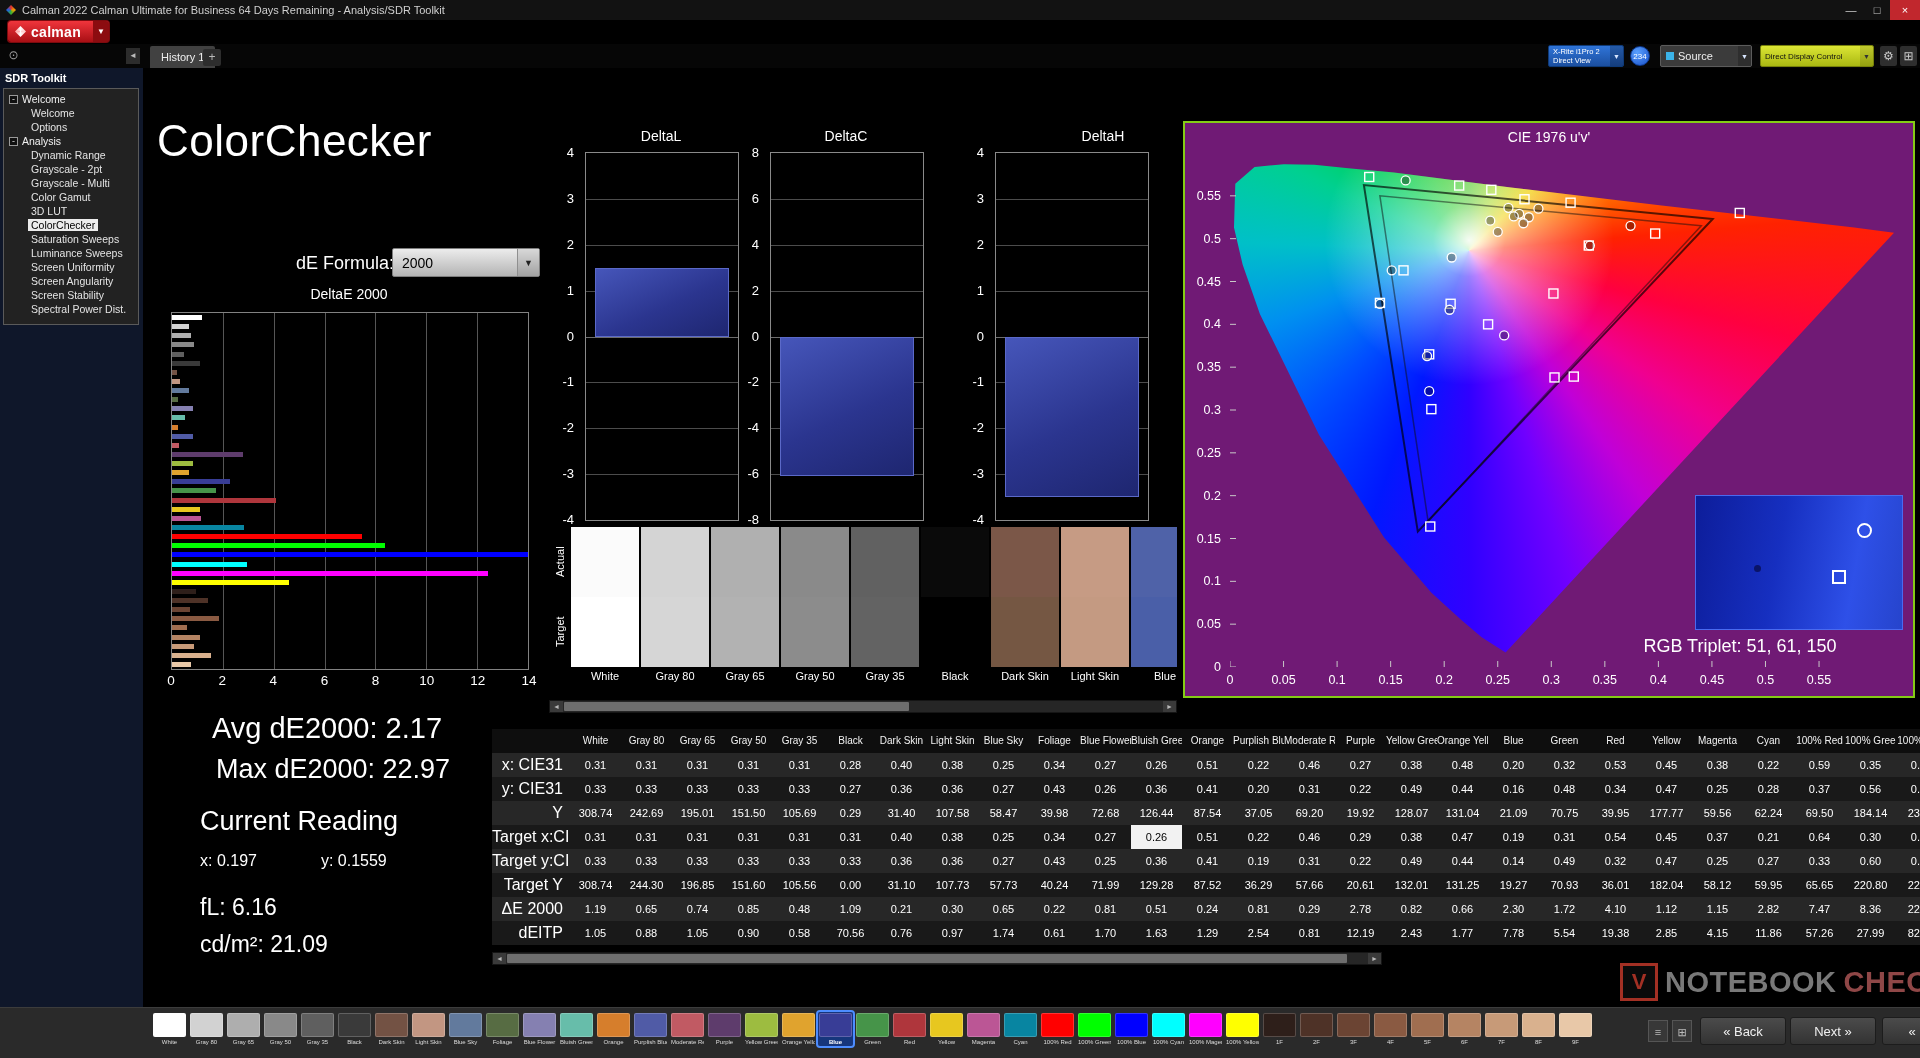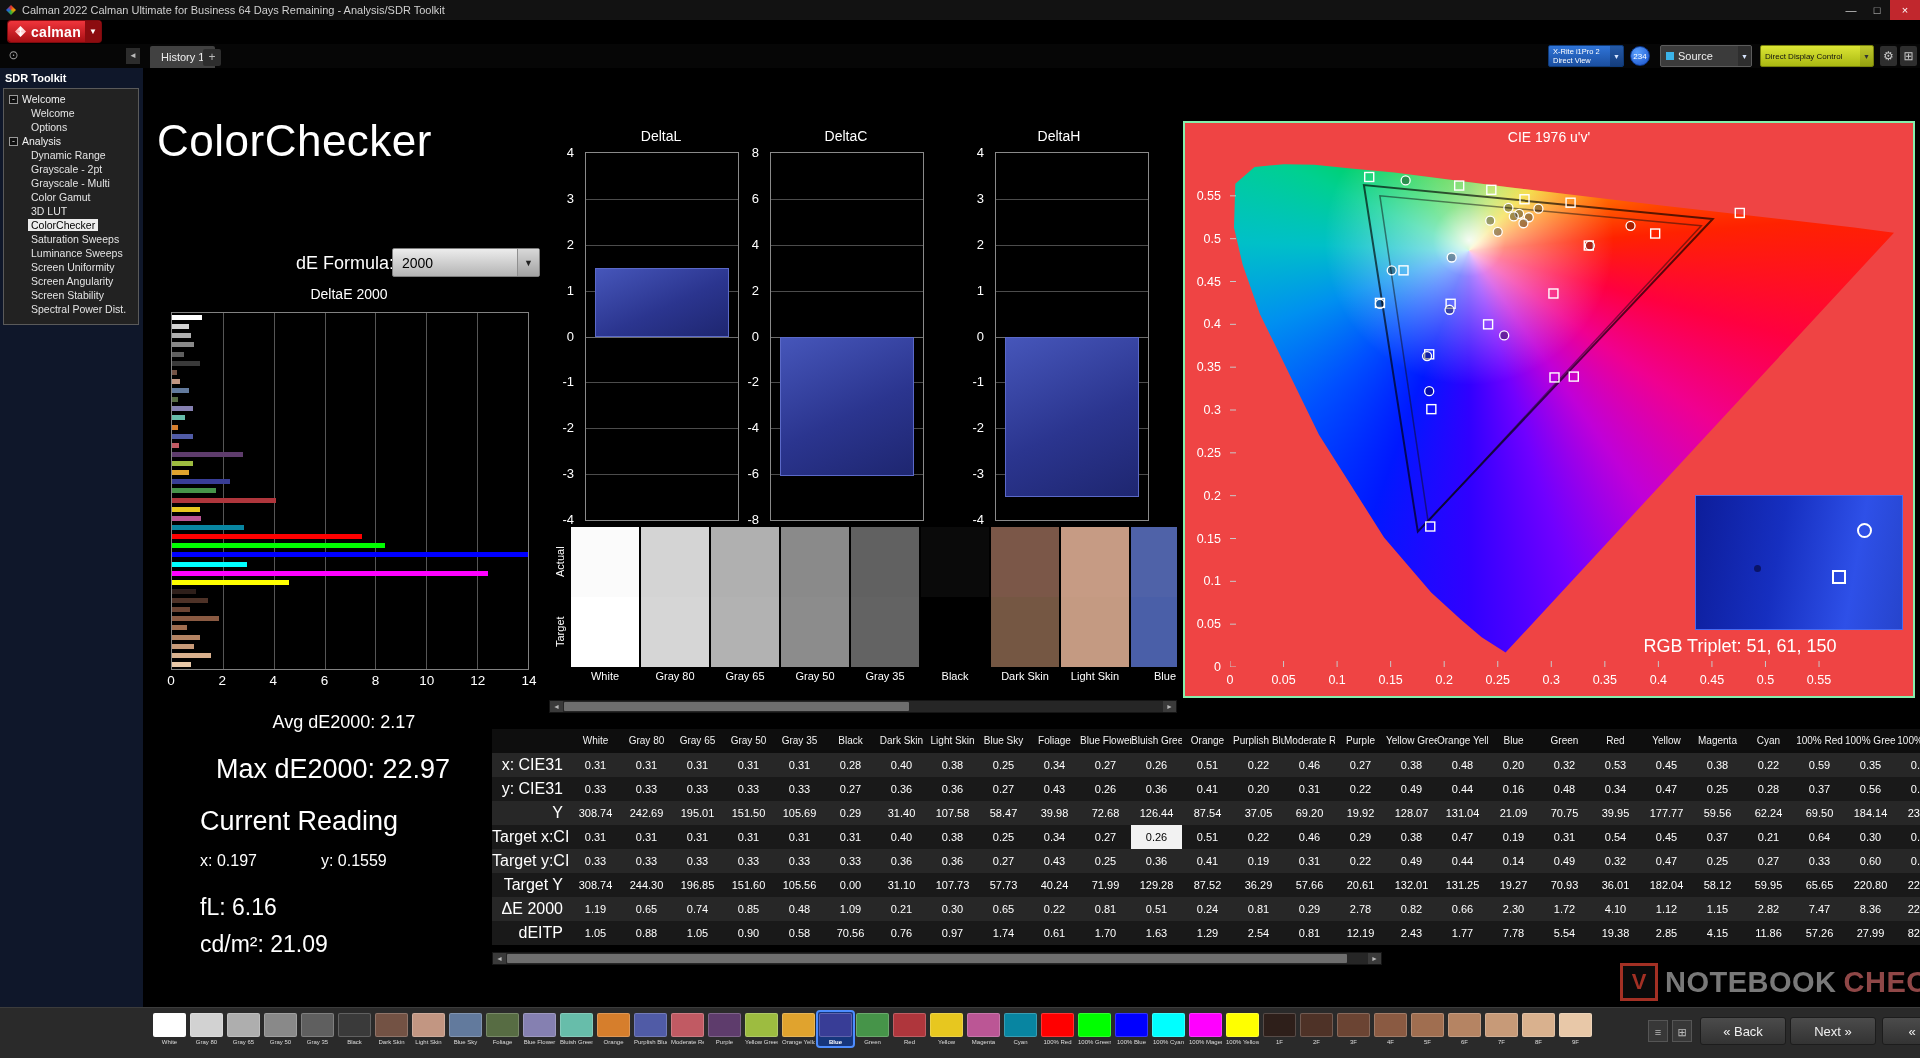--- a/index.html
+++ b/index.html
@@ -18,21 +18,21 @@
   #win-close{background:#c1272d;color:#fff;width:30px}
 
   
   #logobar{position:absolute;left:0;top:20px;width:1920px;height:24px;background:#000}
   #calman-logo{position:absolute;left:8px;top:1px;height:21px;border-radius:3px;
     background:linear-gradient(180deg,#f0353c,#a80f14);display:flex;align-items:center;
     padding:0 0 0 7px;box-shadow:0 0 0 1px #7c0a0e}
   .logo-diamond{width:11px;height:11px;margin-right:5px;
     background:conic-gradient(#fff,#ffd0d0,#fff,#ffb0b0,#fff);
     clip-path:polygon(50% 0,100% 50%,50% 100%,0 50%)}
-  #calman-text{font-size:14px;font-weight:bold;color:#fff;letter-spacing:.3px;padding-right:4px}
+  #calman-text{font-size:14px;font-weight:bold;color:#fff;letter-spacing:.3px;padding-right:12px}
   #calman-caret{width:16px;height:21px;background:#8c0c10;border-radius:0 3px 3px 0;
     display:flex;align-items:center;justify-content:center;font-size:8px;color:#fff}
 
   
   #tabrow{position:absolute;left:0;top:44px;width:1920px;height:24px;background:#060606}
   #pin-button{position:absolute;left:6px;top:4px;width:15px;height:15px;color:#9a9a9a;
     font-size:12px;line-height:15px;text-align:center}
   #collapse-button{position:absolute;left:126px;top:4px;width:14px;height:16px;background:#2c2c2c;
     color:#bbb;font-size:8px;line-height:16px;text-align:center}
   #history-tab{position:absolute;left:150px;top:2px;height:22px;background:#414141;color:#eee;
@@ -104,21 +104,21 @@
   .h-grid.zero{background:#6e6e6e}
   .v-bar{position:absolute;left:6%;width:88%;box-sizing:border-box;
     background:linear-gradient(155deg,#4656ba 0%,#2b358f 55%,#1e2670 100%);
     border:1px solid #5b69c8}
   #deltaL-title{left:585px;top:128px;width:152px}
   #deltaL-labels{left:543px;top:152px;height:367px}
   #deltaL-plot{left:585px;top:152px;width:152px;height:367px}
   #deltaC-title{left:770px;top:128px;width:152px}
   #deltaC-labels{left:728px;top:152px;height:367px}
   #deltaC-plot{left:770px;top:152px;width:152px;height:367px}
-  #deltaH-title{left:983px;top:128px;width:152px}
+  #deltaH-title{left:1027px;top:128px;width:152px}
   #deltaH-labels{left:953px;top:152px;height:367px}
   #deltaH-plot{left:995px;top:152px;width:152px;height:367px}
 
   
   #compare{position:absolute;left:549px;top:527px;width:628px;height:160px;background:#000}
   #compare-rows{position:absolute;left:0;top:0;width:22px;height:140px;display:flex;flex-direction:column}
   .cmp-rowlabel{flex:1;display:flex;align-items:center;justify-content:center;
     writing-mode:vertical-rl;transform:rotate(180deg);font-size:11px;color:#fff}
   #compare-patches{position:absolute;left:22px;top:0;width:606px;height:160px;display:flex;overflow:hidden}
   .cmp-cell{width:68px;flex:0 0 68px;margin-right:2px}
@@ -126,22 +126,22 @@
   .cmp-target{height:70px}
   .cmp-label{height:18px;line-height:18px;text-align:center;font-size:11px;color:#fff;
     white-space:nowrap;overflow:hidden}
   .scrollbar{position:absolute;background:#262626;border:1px solid #151515;box-sizing:border-box}
   #compare-scroll{left:549px;top:700px;width:628px;height:13px}
   .scroll-arrow{position:absolute;top:0;width:13px;height:11px;background:#3a3a3a;color:#b8b8b8;
     font-size:7px;line-height:11px;text-align:center}
   .scroll-thumb{position:absolute;top:1px;height:9px;background:#6e6e6e;border-radius:1px}
 
   
-  #cie-panel{position:absolute;left:1183px;top:121px;width:732px;height:577px;background:#ef4444;
-    border:2px solid #86efac;box-sizing:border-box}
+  #cie-panel{position:absolute;left:1183px;top:121px;width:732px;height:577px;background:#701a75;
+    border:2px solid #84cc16;box-sizing:border-box}
   #cie-title{position:absolute;left:0;top:6px;width:100%;text-align:center;font-size:14px;color:#fff}
   #cie-horseshoe{position:absolute;left:45px;top:30px;width:664px;height:514px;
     background:
       radial-gradient(circle at 36% 17%, rgba(255,255,255,.95) 0%, rgba(255,255,255,.5) 6%, rgba(255,255,255,0) 24%),
       conic-gradient(from 0deg at 36% 19%,
         #48c820 0deg,#a8d818 25deg,#f0d000 45deg,#ff8800 62deg,#ff2200 85deg,
         #ff0040 105deg,#f00090 125deg,#c000d8 145deg,#7000ff 163deg,
         #3000ff 180deg,#0018ff 200deg,#0050ff 225deg,#0090f0 250deg,
         #00c0c8 272deg,#00d090 295deg,#00d048 318deg,#20cc20 340deg,#48c820 360deg);
     clip-path:polygon(41.5% 97.2%,37.9% 94.2%,34.8% 90.8%,30.3% 85.5%,23.2% 74.8%,
@@ -155,21 +155,21 @@
   #cie-inset{position:absolute;left:510px;top:372px;width:208px;height:135px;
     border:1px solid #4a6af0;box-sizing:border-box;
     background:linear-gradient(100deg,#0d1d9a 0%,#162fc0 40%,#2e50e8 75%,#2644cc 100%)}
   .inset-ring{position:absolute;left:78%;top:20%;width:11px;height:11px;border:2px solid #fff;border-radius:50%}
   .inset-square{position:absolute;left:66%;top:56%;width:10px;height:10px;border:2px solid #fff}
   .inset-dot{position:absolute;left:28%;top:52%;width:7px;height:7px;border-radius:50%;background:#0a1468}
   #cie-rgb{position:absolute;left:400px;top:513px;width:310px;text-align:center;font-size:18px;color:#fff}
 
   
   .stat{position:absolute;color:#fff}
-  #stat-avg{left:189px;top:712px;width:310px;text-align:center;font-size:18px}
+  #stat-avg{left:172px;top:712px;width:310px;text-align:center;font-size:29px}
   #stat-max{left:168px;top:754px;width:330px;text-align:center;font-size:27px}
   #stat-current{left:200px;top:806px;font-size:27px}
   #stat-xy{left:200px;top:852px;font-size:16px}
   #stat-xy .gap{display:inline-block;width:64px}
   #stat-fl{left:200px;top:894px;font-size:23px}
   #stat-cd{left:200px;top:931px;font-size:23px}
 
   
   #table{position:absolute;left:492px;top:729px}
   .trow{display:flex;height:24px;line-height:24px}

